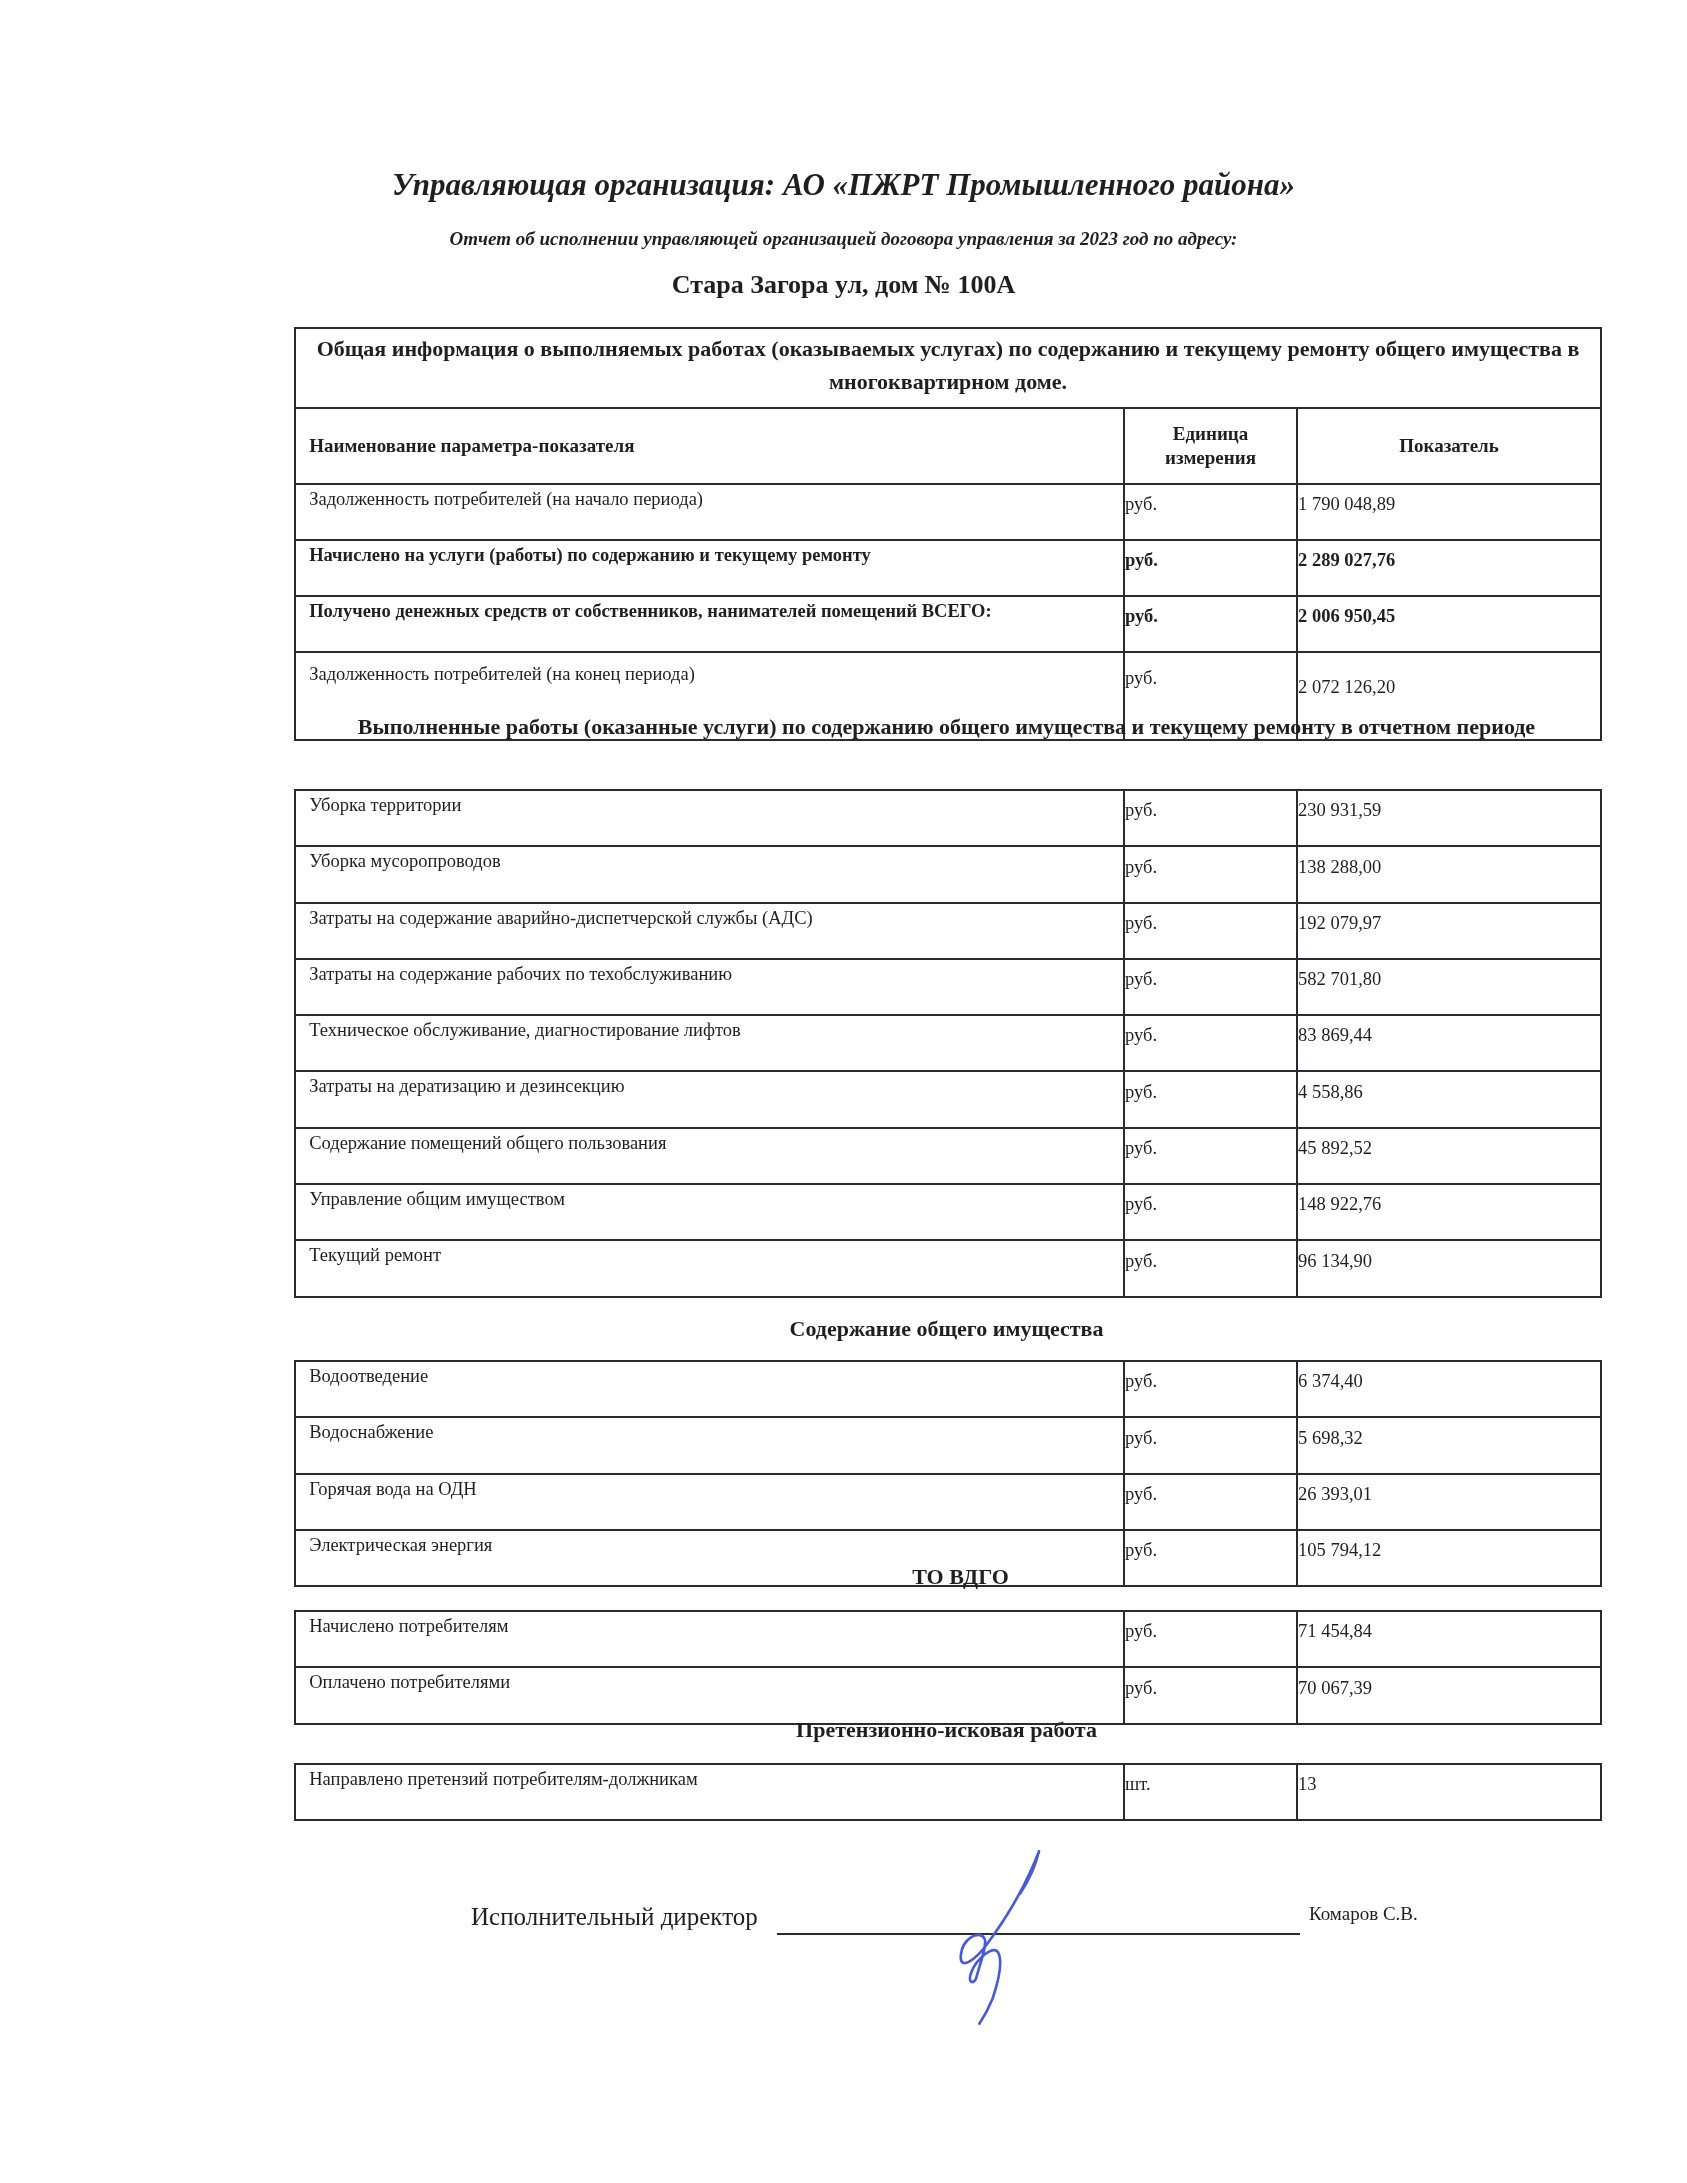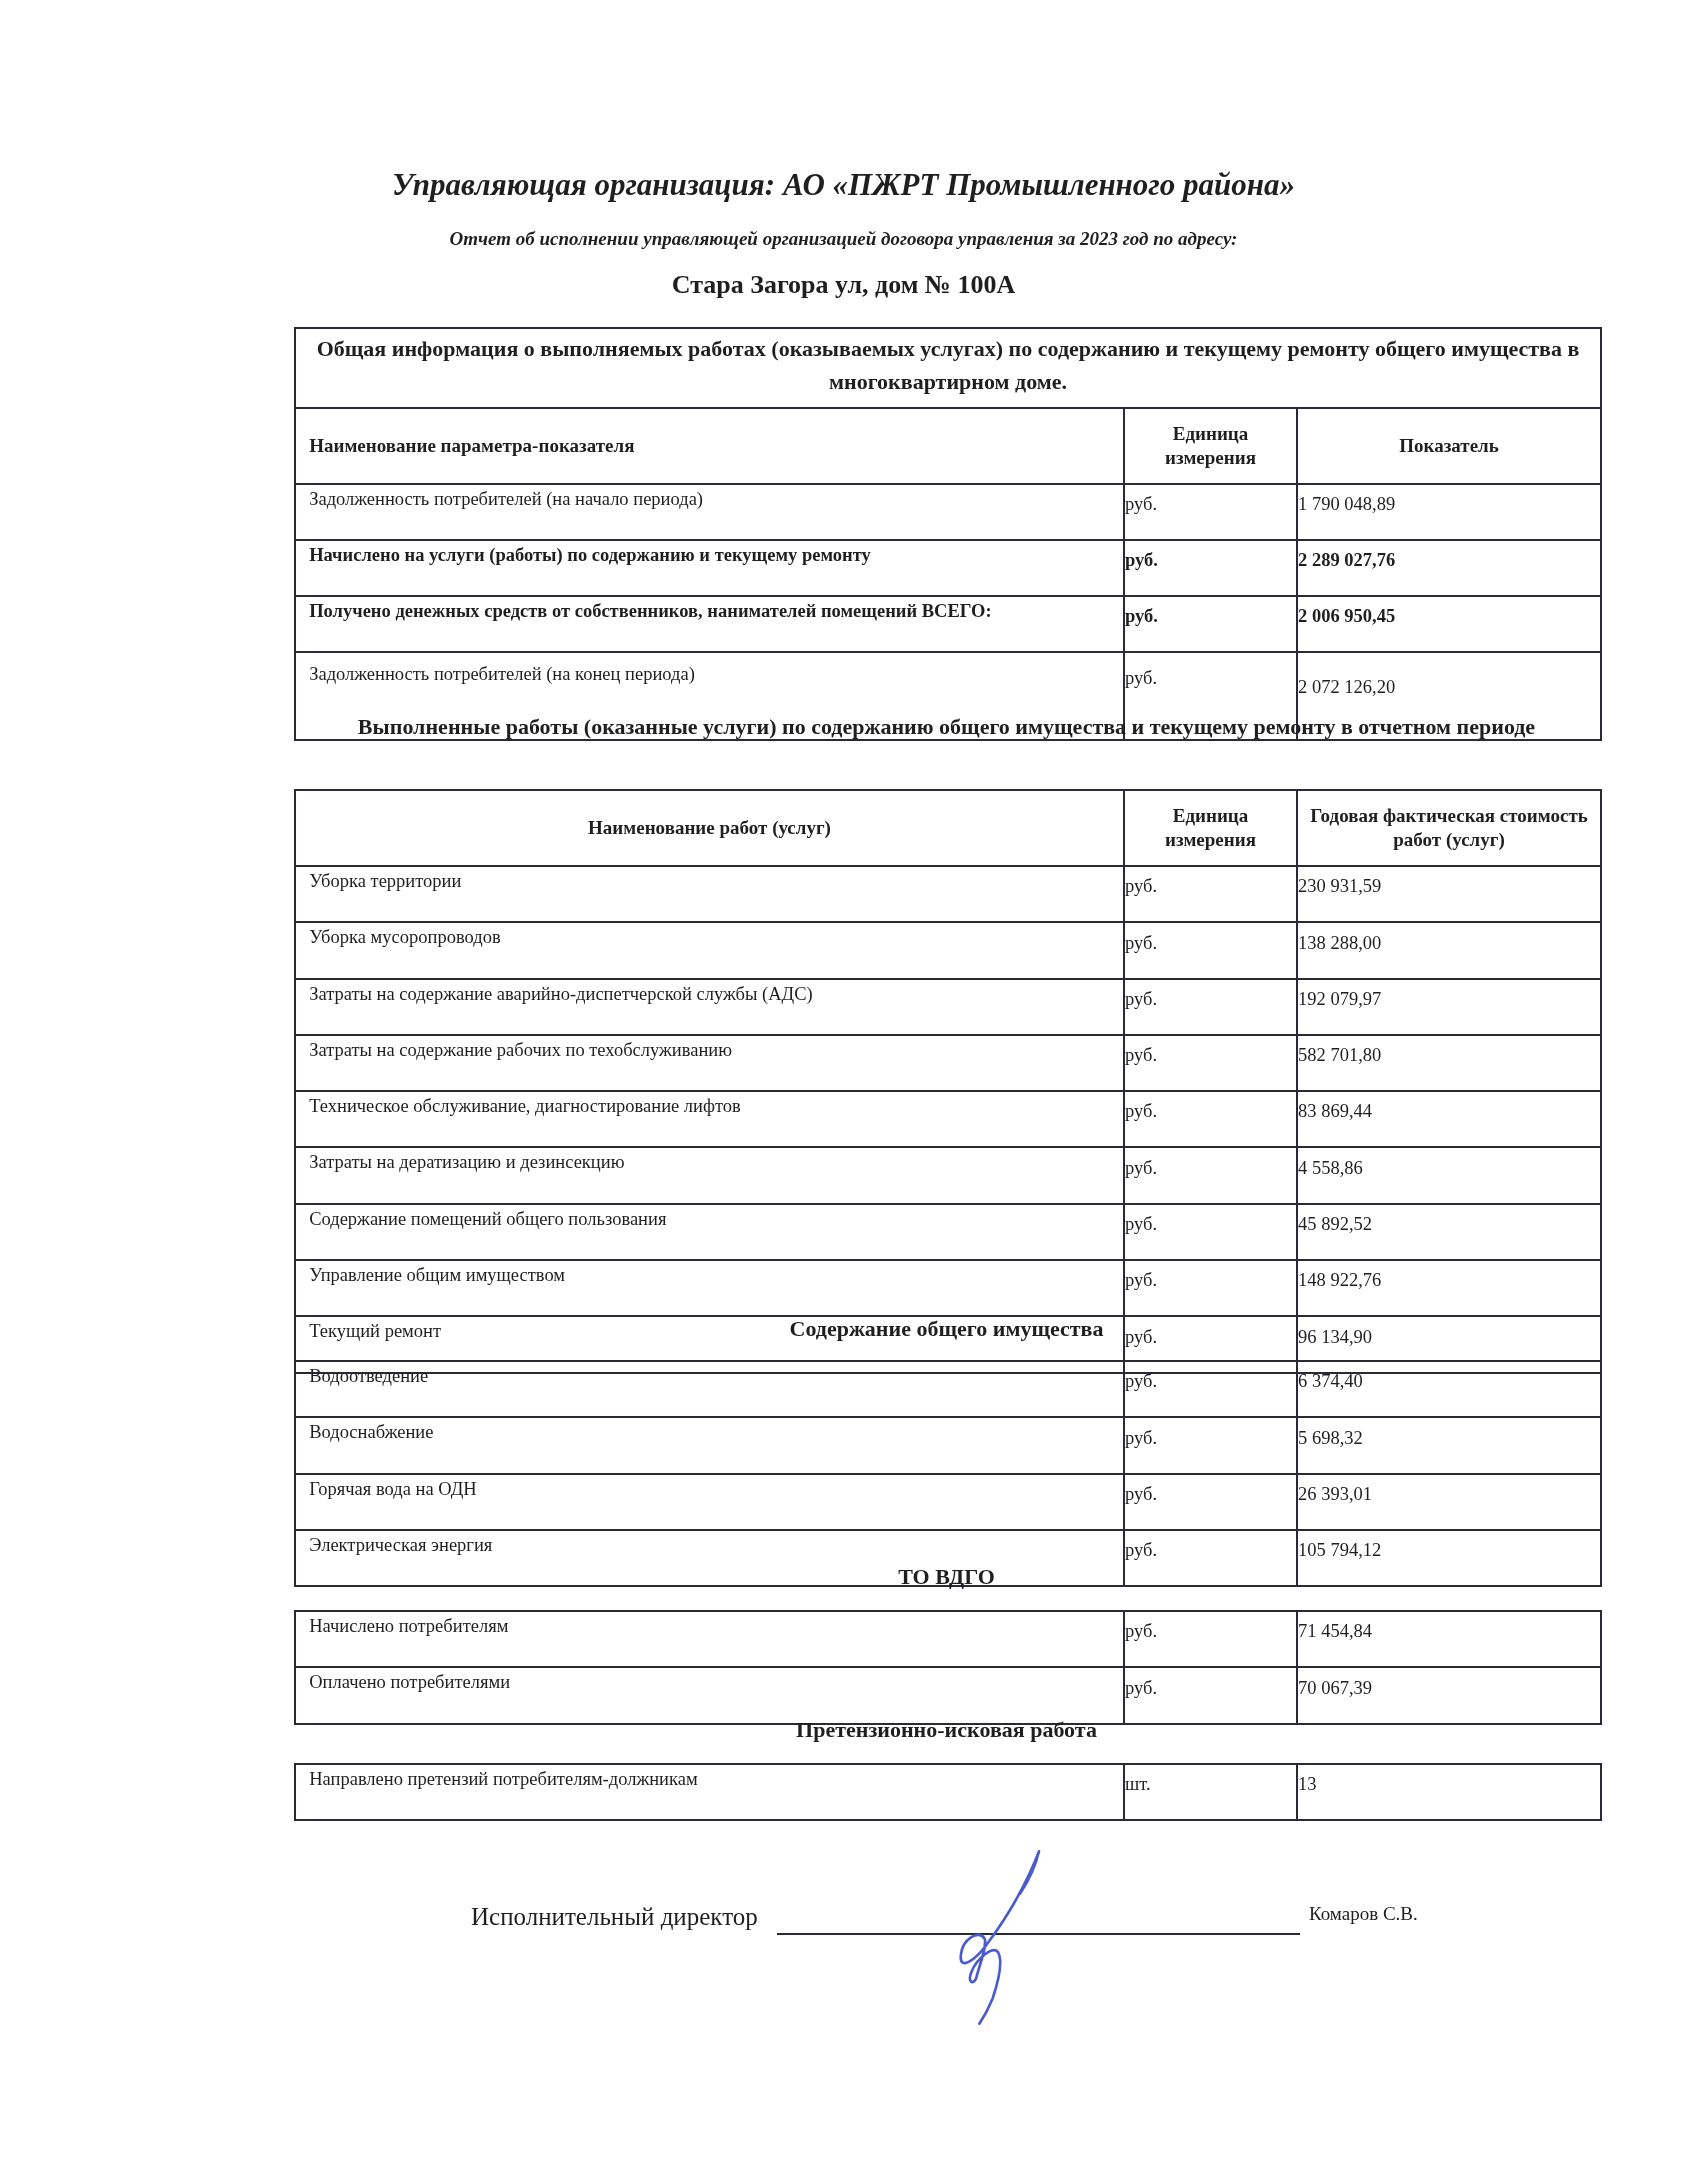--- a/index.html
+++ b/index.html
@@ -74,25 +74,20 @@
 
 <div class="abs section-title" style="top:711px;">Выполненные работы (оказанные услуги) по содержанию общего имущества и текущему ремонту в отчетном периоде</div>
 
 <table class="doc" style="top:789px;">
   <colgroup>
       <col class="c1">
       <col class="c2">
       <col class="c3">
     </colgroup>
   <tbody>
-      <tr>
-    <td class="hdr mid">Наименование работ (услуг)</td>
-    <td class="hdr mid">Единица измерения</td>
-    <td class="hdr mid">Годовая фактическая стоимость работ (услуг)</td>
-  </tr>
   <tr class="row">
     <td class="name">Уборка территории</td>
     <td class="unit">руб.</td>
     <td class="val">230 931,59</td>
   </tr>
   <tr class="row">
     <td class="name">Уборка мусоропроводов</td>
     <td class="unit">руб.</td>
     <td class="val">138 288,00</td>
   </tr>
@@ -159,21 +154,21 @@
     <td class="val">26 393,01</td>
   </tr>
   <tr class="row">
     <td class="name">Электрическая энергия</td>
     <td class="unit">руб.</td>
     <td class="val">105 794,12</td>
   </tr>
 </tbody>
   </table>
 
-<div class="abs section-title" style="top:1561px;">ТО ВДГО</div>
+<div class="abs section-title" style="top:1561px;margin-left:14px;">ТО ВДГО</div>
 
 <table class="doc" style="top:1610px;">
   <colgroup>
       <col class="c1">
       <col class="c2">
       <col class="c3">
     </colgroup>
   <tbody>
       <tr class="row">
     <td class="name">Начислено потребителям</td>

